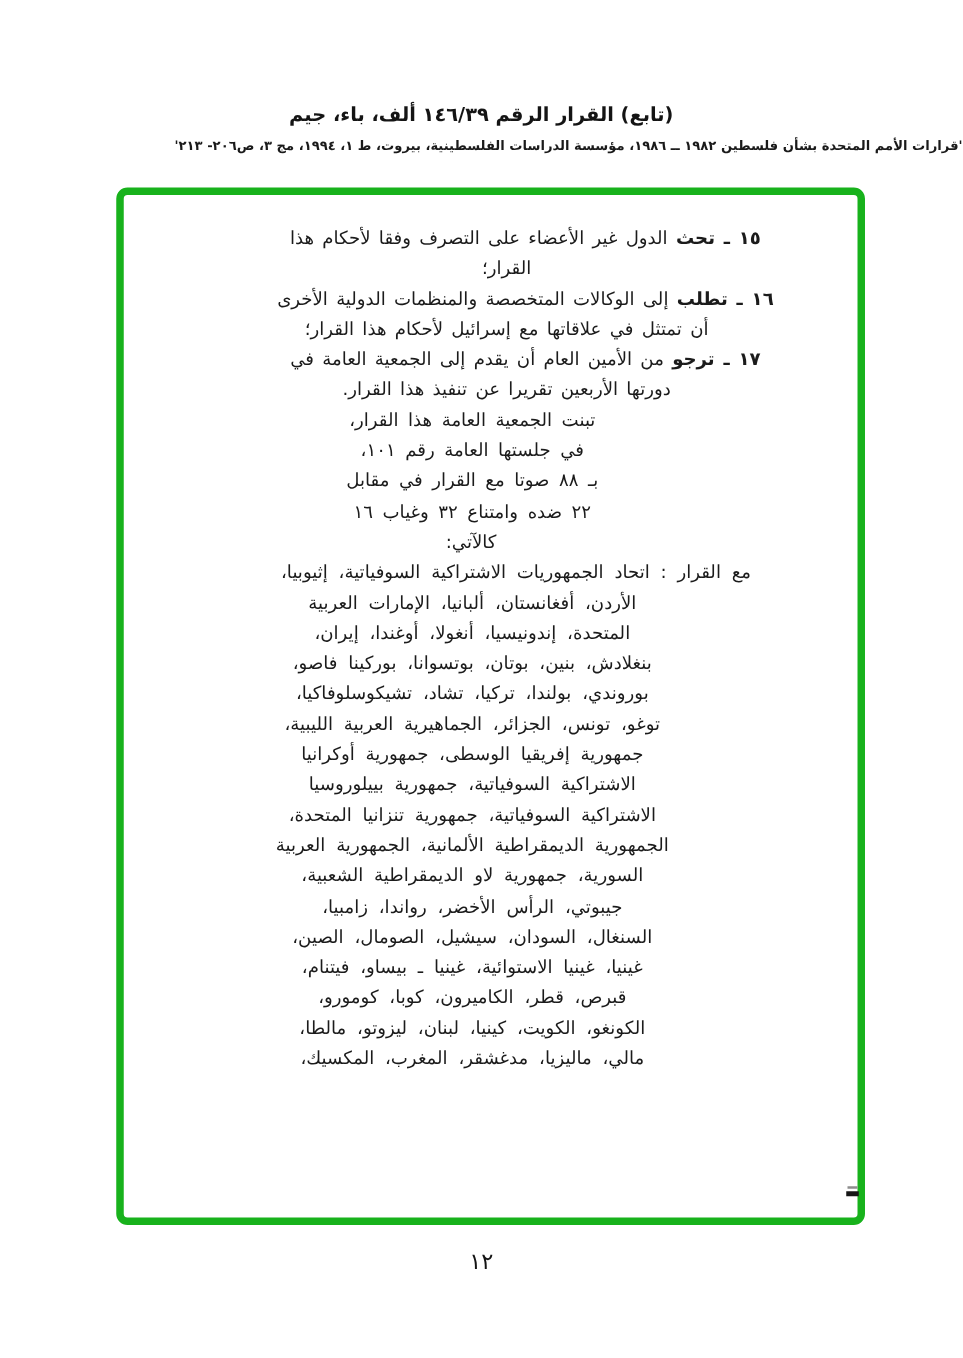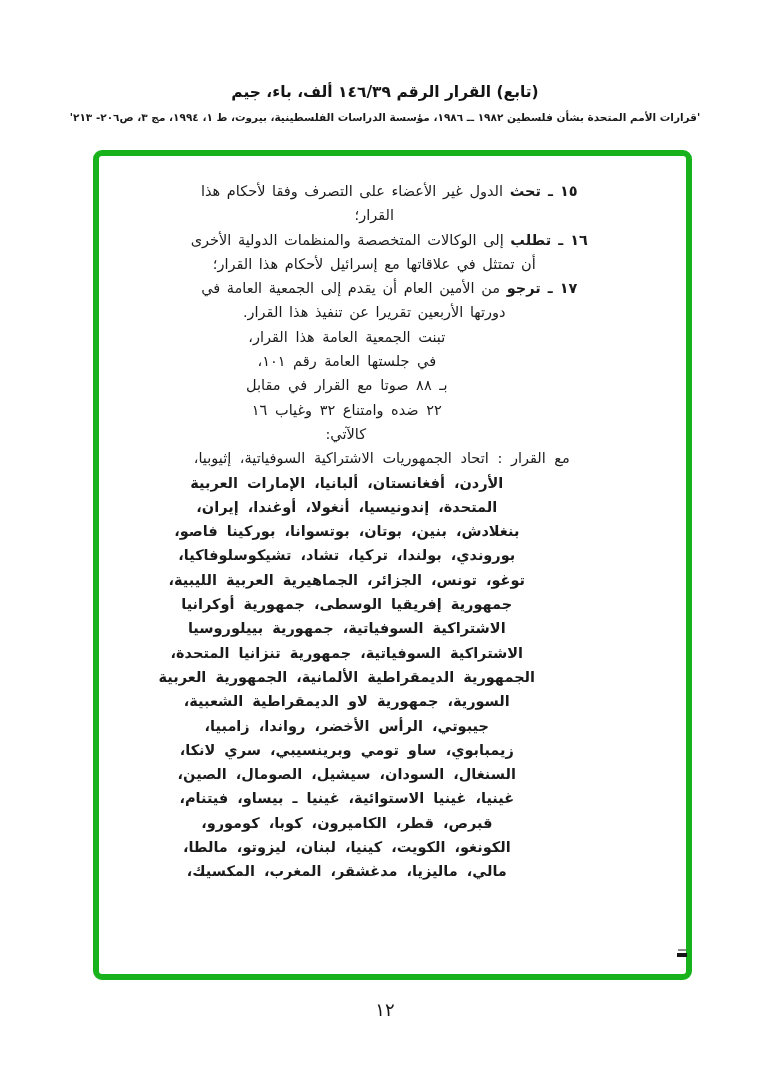--- a/index.html
+++ b/index.html
@@ -6,39 +6,39 @@
   .page {
     position:relative; width:770px; height:1086px; background:#ffffff;
     font-family:"DejaVu Sans", sans-serif; overflow:hidden; color:#1b1b1b;
   }
   .header-title {
     position:absolute; top:83px; left:0; width:770px; text-align:center;
     direction:rtl; font-weight:bold; font-size:15.5px; color:#141414;
     letter-spacing:0.2px; white-space:nowrap;
   }
   .header-source {
-    position:absolute; top:111px; left:0; width:770px; text-align:center;
+    position:absolute; top:111px; left:0; width:770px; 
     direction:rtl; font-weight:bold; font-size:10.5px; color:#1a1a1a;
     white-space:nowrap;
   }
   .green-box {
     position:absolute; left:93px; top:150px; width:587px; height:818px;
     border:6px solid #18b21c; border-radius:9px; background:transparent;
   }
   .text-block { position:absolute; top:179px; right:150px; direction:rtl; }
   .line {
     direction:rtl; text-align:center; white-space:nowrap;
     line-height:24.3px; font-size:14.5px; color:#1b1b1b; word-spacing:2px;
   }
   .para-first { margin-right:0; }
   .para-wrap  { margin-right:30px; }
   .result     { margin-right:85px; word-spacing:3px; }
   .section-head { margin-right:87px; word-spacing:3px; }
   .vote-first { margin-right:15px; word-spacing:4px; }
-  .vote-wrap  { margin-right:85px; word-spacing:4px;font-weight:bold; }
+  .vote-wrap  { margin-right:85px; word-spacing:4px; }
   .lead { }
   .lead-bold { font-weight:bold; }
   .page-num {
     position:absolute; top:999px; left:0; width:770px; text-align:center;
     direction:rtl; font-weight:normal; font-size:18px; color:#141414; letter-spacing:2px;
   }
   .artifact { position:absolute; left:677px; top:949px; width:10px; }
   .artifact .bar-top { height:2px; width:8px; margin:0 0 2px 1px; background:#8d8d8d; }
   .artifact .bar-bottom { height:4px; width:10px; background:#161616; }
 </style>
@@ -70,21 +70,20 @@
       <div class="line vote-wrap"><span>المتحدة، إندونيسيا، أنغولا، أوغندا، إيران،</span></div>
       <div class="line vote-wrap"><span>بنغلادش، بنين، بوتان، بوتسوانا، بوركينا فاصو،</span></div>
       <div class="line vote-wrap"><span>بوروندي، بولندا، تركيا، تشاد، تشيكوسلوفاكيا،</span></div>
       <div class="line vote-wrap"><span>توغو، تونس، الجزائر، الجماهيرية العربية الليبية،</span></div>
       <div class="line vote-wrap"><span>جمهورية إفريقيا الوسطى، جمهورية أوكرانيا</span></div>
       <div class="line vote-wrap"><span>الاشتراكية السوفياتية، جمهورية بييلوروسيا</span></div>
       <div class="line vote-wrap"><span>الاشتراكية السوفياتية، جمهورية تنزانيا المتحدة،</span></div>
       <div class="line vote-wrap"><span>الجمهورية الديمقراطية الألمانية، الجمهورية العربية</span></div>
       <div class="line vote-wrap"><span>السورية، جمهورية لاو الديمقراطية الشعبية،</span></div>
       <div class="line vote-wrap"><span>جيبوتي، الرأس الأخضر، رواندا، زامبيا،</span></div>
-      <div class="line vote-wrap"><span>زيمبابوي، ساو تومي وبرينسيبي، سري لانكا،</span></div>
       <div class="line vote-wrap"><span>السنغال، السودان، سيشيل، الصومال، الصين،</span></div>
       <div class="line vote-wrap"><span>غينيا، غينيا الاستوائية، غينيا ـ بيساو، فيتنام،</span></div>
       <div class="line vote-wrap"><span>قبرص، قطر، الكاميرون، كوبا، كومورو،</span></div>
       <div class="line vote-wrap"><span>الكونغو، الكويت، كينيا، لبنان، ليزوتو، مالطا،</span></div>
       <div class="line vote-wrap"><span>مالي، ماليزيا، مدغشقر، المغرب، المكسيك،</span></div>
     </div>
 
   <div class="artifact">
     <div class="bar-top"></div>
     <div class="bar-bottom"></div>

